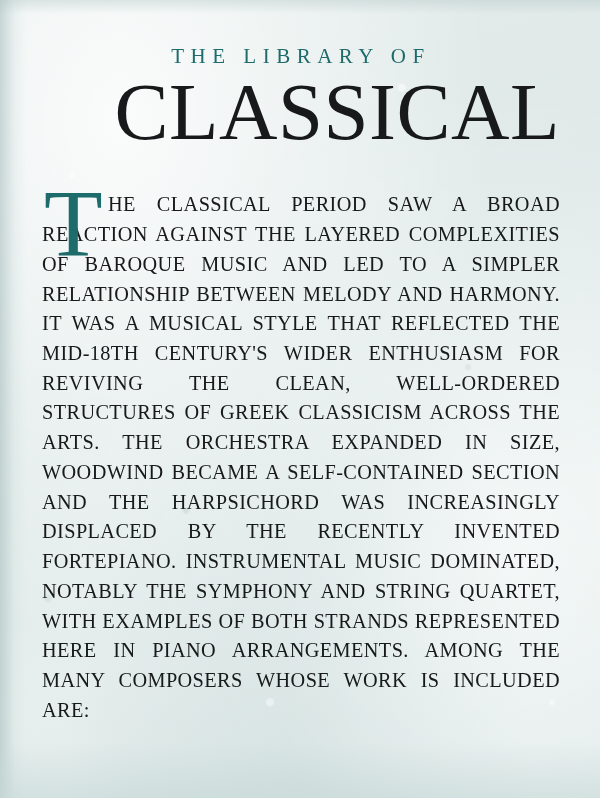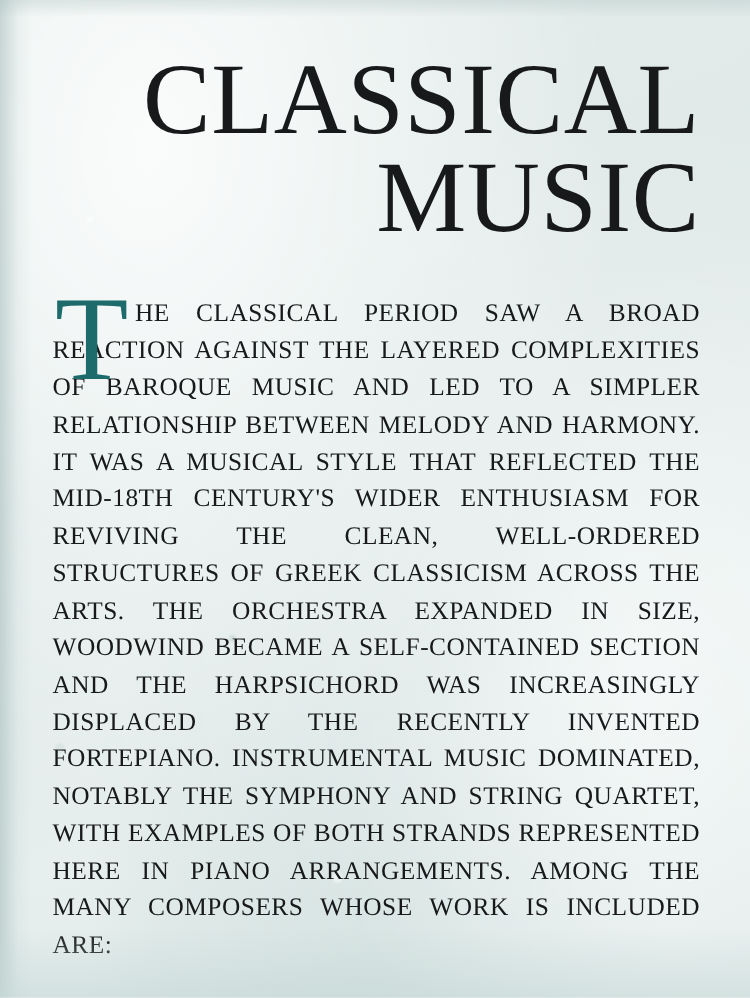--- a/index.html
+++ b/index.html
@@ -126,24 +126,24 @@
 </head>
 <body>
 
 <div class="page">
   <div class="texture"></div>
   <div class="left-edge"></div>
   <div class="top-edge"></div>
 
   <div class="content">
 
+    <div class="kicker">The Library of</div>
 
     <h1 class="title">
       <span class="line1">CLASSICAL</span>
-      <span class="line2">MUSIC</span>
     </h1>
 
     <div class="body-block">
       <span class="dropcap">T</span>
       <div class="body-text"><span class="indent"></span><span>HE CLASSICAL PERIOD SAW A BROAD REACTION AGAINST THE LAYERED COMPLEXITIES OF BAROQUE MUSIC AND LED TO A SIMPLER RELATIONSHIP BETWEEN MELODY AND HARMONY. IT WAS A MUSICAL STYLE THAT REFLECTED THE MID-18TH CENTURY'S WIDER ENTHUSIASM FOR REVIVING THE CLEAN, WELL-ORDERED STRUCTURES OF GREEK CLASSICISM ACROSS THE ARTS. THE ORCHESTRA EXPANDED IN SIZE, WOODWIND BECAME A SELF-CONTAINED SECTION AND THE HARPSICHORD WAS INCREASINGLY DISPLACED BY THE RECENTLY INVENTED FORTEPIANO. INSTRUMENTAL MUSIC DOMINATED, NOTABLY THE SYMPHONY AND STRING QUARTET, WITH EXAMPLES OF BOTH STRANDS REPRESENTED HERE IN PIANO ARRANGEMENTS. AMONG THE MANY COMPOSERS WHOSE WORK IS INCLUDED ARE:</span></div>
     </div>
 
   </div>
 
   <div class="bottom-fade"></div>

